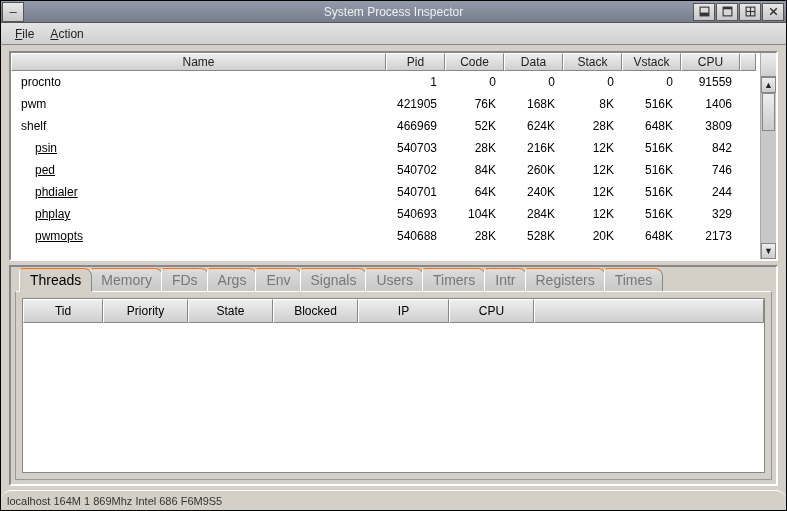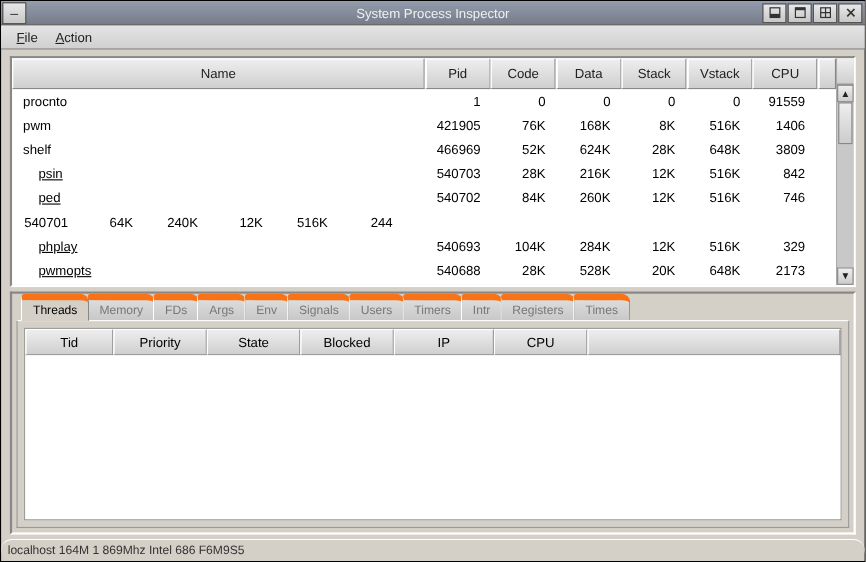--- a/index.html
+++ b/index.html
@@ -96,22 +96,21 @@
     background: #fff;
   }
   .process-table {
     flex: 1;
     display: flex;
     flex-direction: column;
     overflow: hidden;
   }
   .header-row {
     display: flex;
-    height: 28px;
-    justify-content: space-between;
+    height: 18px;
   }
   .hcell, .corner-cell {
     background: linear-gradient(to bottom,#eee,#cfcfcf);
     border-right: 1px solid #888;
     border-bottom: 1px solid #888;
     border-top: 1px solid #fff;
     border-left: 1px solid #fff;
     display: flex;
     align-items: center;
     justify-content: center;
@@ -163,24 +162,24 @@
     display: flex;
     gap: 0;
     height: 20px;
     align-items: flex-end;
     padding-left: 4px;
     position: relative;
     z-index: 2;
   }
   .tab {
     padding: 3px 10px 3px 10px;
-    font-size: 11px;
+    font-size: 14px;
     color: #777;
     background: linear-gradient(to bottom,#dcdcdc,#c8c8c8);
-    border-top: 6px solid #f97316;
+    border-top: 1px solid #f97316;
     border-left: 1px solid #fff;
     border-right: 1px solid #888;
     border-top-left-radius: 4px;
     border-top-right-radius: 8px;
     margin-right: -2px;
     position: relative;
   }
   .tab.active {
     color: #000;
     background: #d4d0c8;
@@ -342,20 +341,21 @@
               <div class="row">
                 <div class="cell name-cell c-name indent1">ped</div>
                 <div class="cell c-pid num-cell">540702</div>
                 <div class="cell c-code num-cell">84K</div>
                 <div class="cell c-data num-cell">260K</div>
                 <div class="cell c-stack num-cell">12K</div>
                 <div class="cell c-vstack num-cell">516K</div>
                 <div class="cell c-cpu num-cell">746</div>
               </div>
               <div class="row">
+                <div class="cell name-cell c-name indent1">phdialer</div>
                 <div class="cell c-pid num-cell">540701</div>
                 <div class="cell c-code num-cell">64K</div>
                 <div class="cell c-data num-cell">240K</div>
                 <div class="cell c-stack num-cell">12K</div>
                 <div class="cell c-vstack num-cell">516K</div>
                 <div class="cell c-cpu num-cell">244</div>
               </div>
               <div class="row">
                 <div class="cell name-cell c-name indent1">phplay</div>
                 <div class="cell c-pid num-cell">540693</div>

